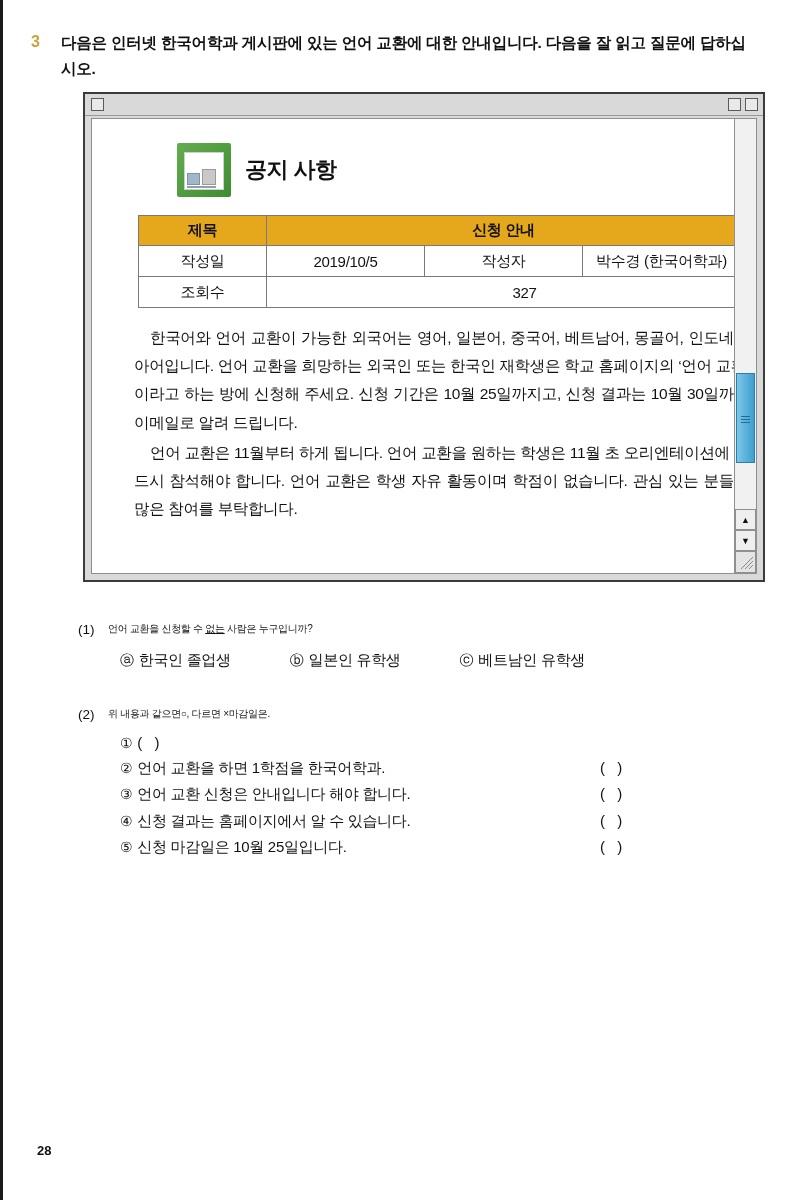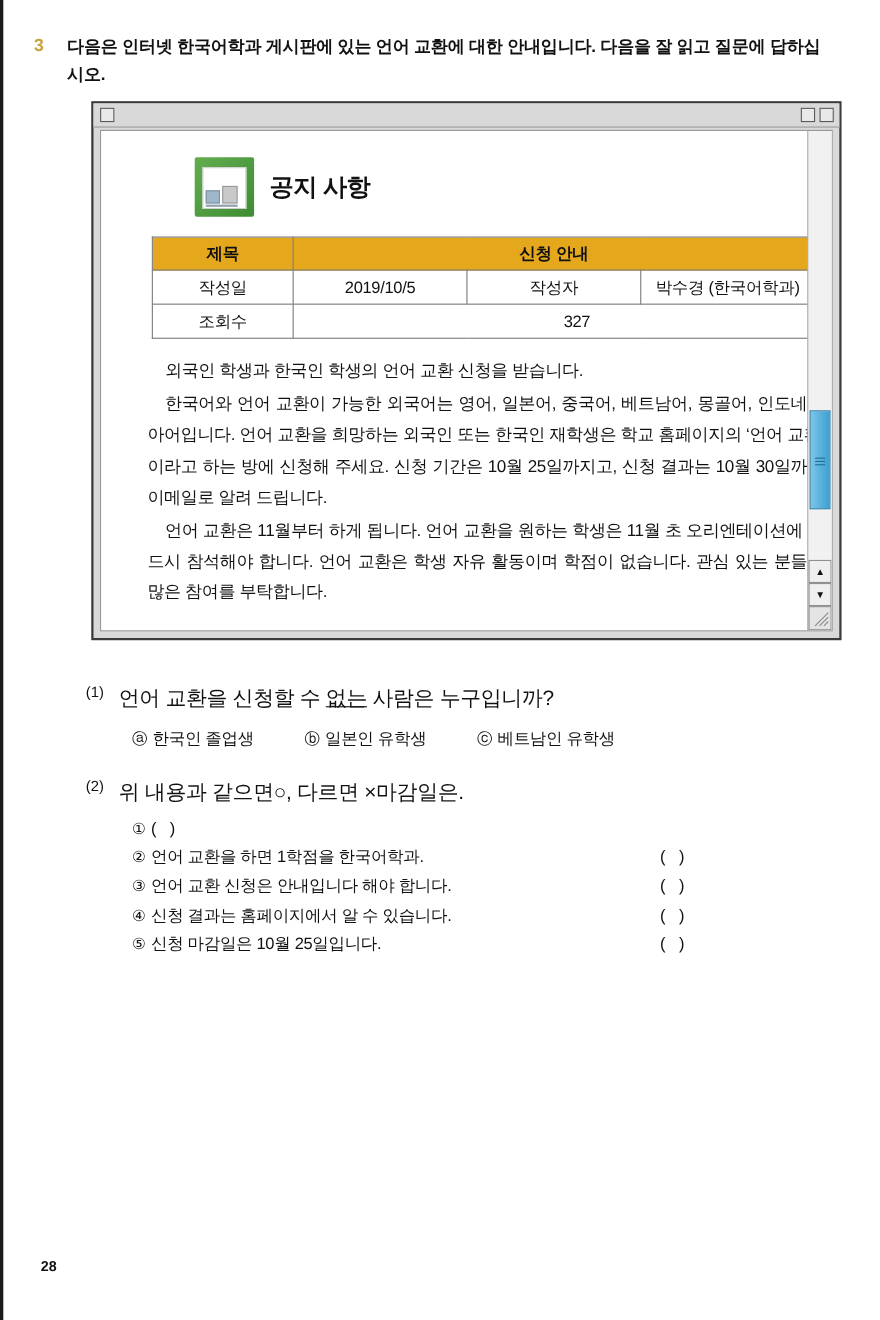--- a/index.html
+++ b/index.html
@@ -234,29 +234,29 @@
   .subq-row {
     display: flex;
     align-items: flex-start;
   }
   .subq-num {
     flex: 0 0 30px;
     font-size: 13.5px;
     color: #111;
   }
   .subq-text {
-    font-size: 19px;
+    font-size: 10px;
     letter-spacing: -0.3px;
   }
   .und { text-decoration: underline; }
 
   .choices {
     margin: 14px 0 0 42px;
     display: flex;
-    gap: 46px;
+    gap: 59px;
     font-size: 15px;
     letter-spacing: -0.3px;
     text-align: center;
   }
   .circ {
     display: inline-block;
     margin-right: 5px;
     font-size: 14px;
   }
 
@@ -332,21 +332,20 @@
             <td>박수경 (한국어학과)</td>
           </tr>
           <tr>
             <td>조회수</td>
             <td colspan="3" style="text-align:center; padding-left:46px">327</td>
           </tr>
         </tbody>
           </table>
 
         <div class="body-text">
-          <p>외국인 학생과 한국인 학생의 언어 교환 신청을 받습니다.</p>
           <p>한국어와 언어 교환이 가능한 외국어는 영어, 일본어, 중국어, 베트남어, 몽골어, 인도네시아어입니다. 언어 교환을 희망하는 외국인 또는 한국인 재학생은 학교 홈페이지의 ‘언어 교환’ 이라고 하는 방에 신청해 주세요. 신청 기간은 10월 25일까지고, 신청 결과는 10월 30일까지 이메일로 알려 드립니다.</p>
           <p>언어 교환은 11월부터 하게 됩니다. 언어 교환을 원하는 학생은 11월 초 오리엔테이션에 반드시 참석해야 합니다. 언어 교환은 학생 자유 활동이며 학점이 없습니다. 관심 있는 분들의 많은 참여를 부탁합니다.</p>
         </div>
 
       </div>
 
       <div class="scrollbar">
         <div class="sb-track">
           <div class="sb-thumb">
             <div class="sb-thumb-grip">

